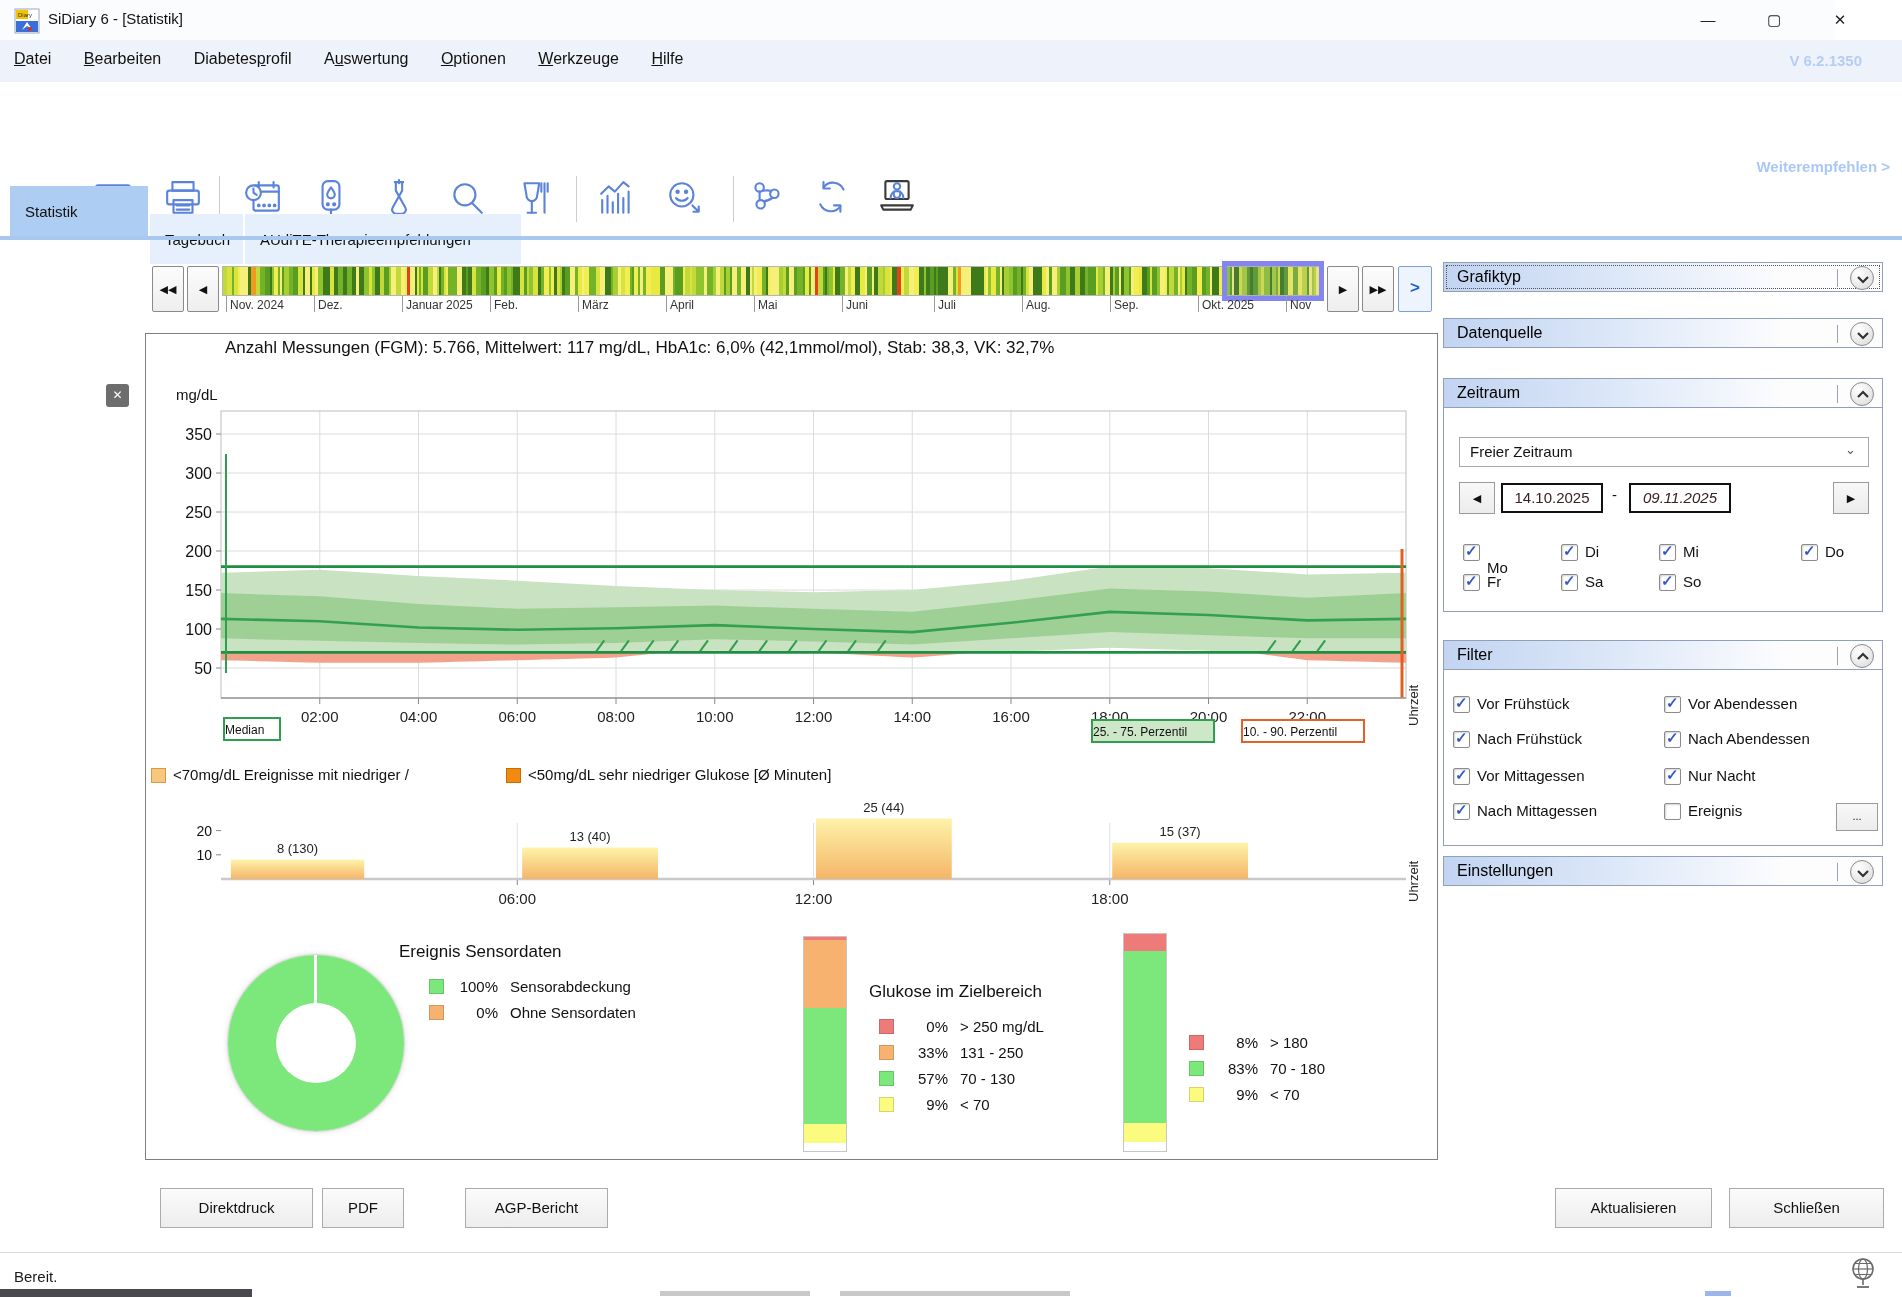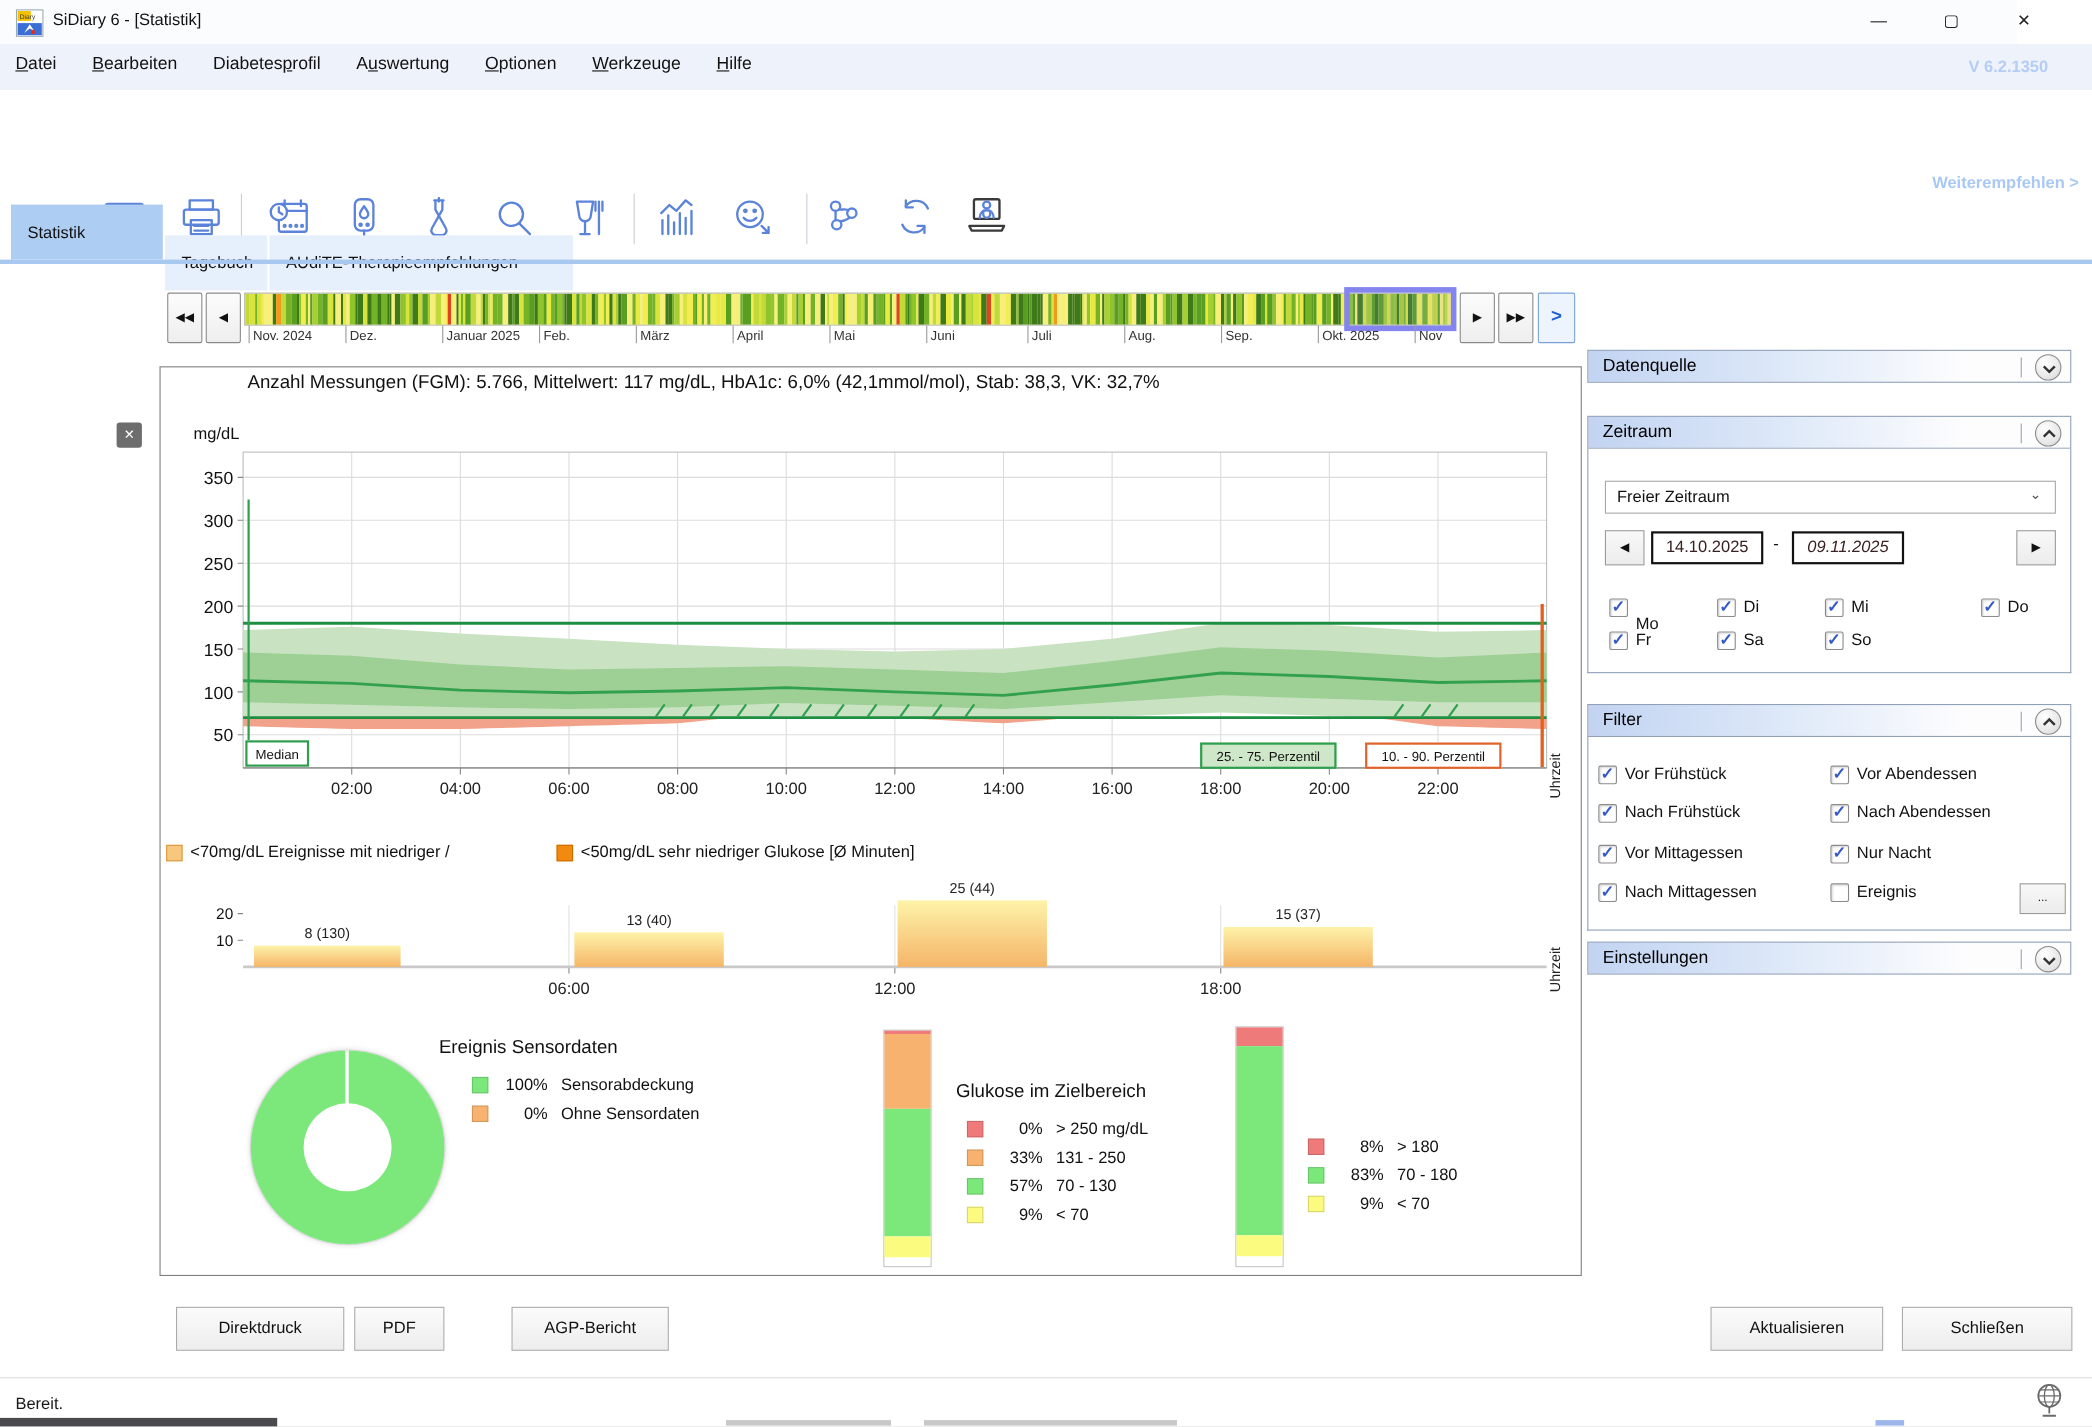--- a/index.html
+++ b/index.html
@@ -39,21 +39,21 @@
   .tl-stripe{display:inline-block;height:30px;vertical-align:top;}
   .tl-tick{top:296px;width:1px;height:16px;background:#9a9a9a;}
   .tl-month{top:298px;font-size:12px;color:#333;white-space:nowrap;}
   #timeline-selection{left:1222px;top:261px;width:102px;height:40px;border:5px solid #8585ef;background:rgba(140,140,240,0.12);}
   .nav-btn.blue{color:#1f5fd0;font-weight:bold;font-size:17px;border-color:#7aa0d8;background:#eef4fd;line-height:42px;}
 
   
   #chart-panel{left:145px;top:333px;width:1293px;height:827px;border:1px solid #7f7f7f;background:#fff;}
   #stats-line{left:79px;top:4px;width:1205px;font-size:17px;color:#111;white-space:nowrap;}
   #ylabel-agp{left:30px;top:52px;font-size:15px;color:#111;}
-  .legend-chip{font-size:12px;color:#111;text-align:center;line-height:22px;background:#fff;}
+  .legend-chip{font-size:12px;color:#111;line-height:22px;background:#fff;margin-top:44px;}
   #legend-median{left:77px;top:339px;width:58px;height:24px;border:2px solid #2f9e4f;}
   #legend-p2575{left:945px;top:341px;width:124px;height:24px;border:2px solid #2f9e4f;background:#cde7c8;}
   #legend-p1090{left:1095px;top:341px;width:124px;height:24px;border:2px solid #e0622a;}
   .lowleg-sq{top:434px;width:15px;height:15px;border:1px solid #d89a40;}
   .lowleg-text{top:432px;font-size:15px;color:#111;white-space:nowrap;}
 
   
   #donut{left:82px;top:621px;width:176px;height:176px;border-radius:50%;
          box-shadow:0 0 0 1px #d8d8d8, 0 0 6px rgba(0,0,0,0.18);}
   #donut-hole{left:130px;top:669px;width:80px;height:80px;border-radius:50%;background:#fff;}
@@ -437,20 +437,29 @@
           <span>70 - 180</span>
         </div>
         <div class="leg-row" style="left: 1043px; top: 752px;">
           <span class="leg-sq" style="background:#fbfb7f"></span>
           <span class="leg-pct">9%</span>
           <span>&lt; 70</span>
         </div>
       </div>
     </div>
 
+  <div class="abs side-header dotted" style="top:262px;">
+    <span class="hd-label">Grafiktyp</span>
+    <span class="hd-sep"></span>
+      <span class="chev-btn">
+        <svg width="16" height="16" viewBox="0 0 16 16">
+          <polyline points="3,6 8,11 13,6" fill="none" stroke="#333" stroke-width="2.2"></polyline>
+        </svg>
+      </span>
+  </div>
   <div class="abs side-header" style="top:318px;">
     <span class="hd-label">Datenquelle</span>
     <span class="hd-sep"></span>
       <span class="chev-btn">
         <svg width="16" height="16" viewBox="0 0 16 16">
           <polyline points="3,6 8,11 13,6" fill="none" stroke="#333" stroke-width="2.2"></polyline>
         </svg>
       </span>
   </div>
   <div class="abs side-header" style="top:378px;">

